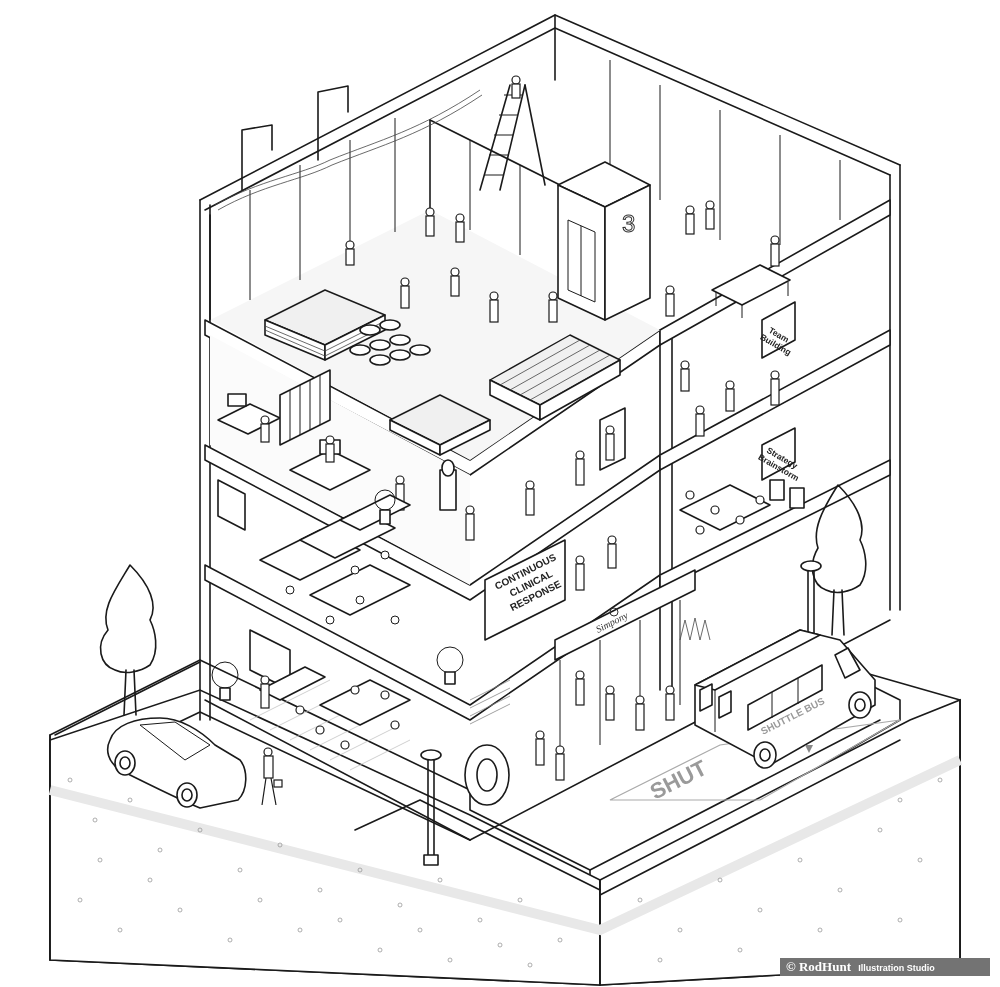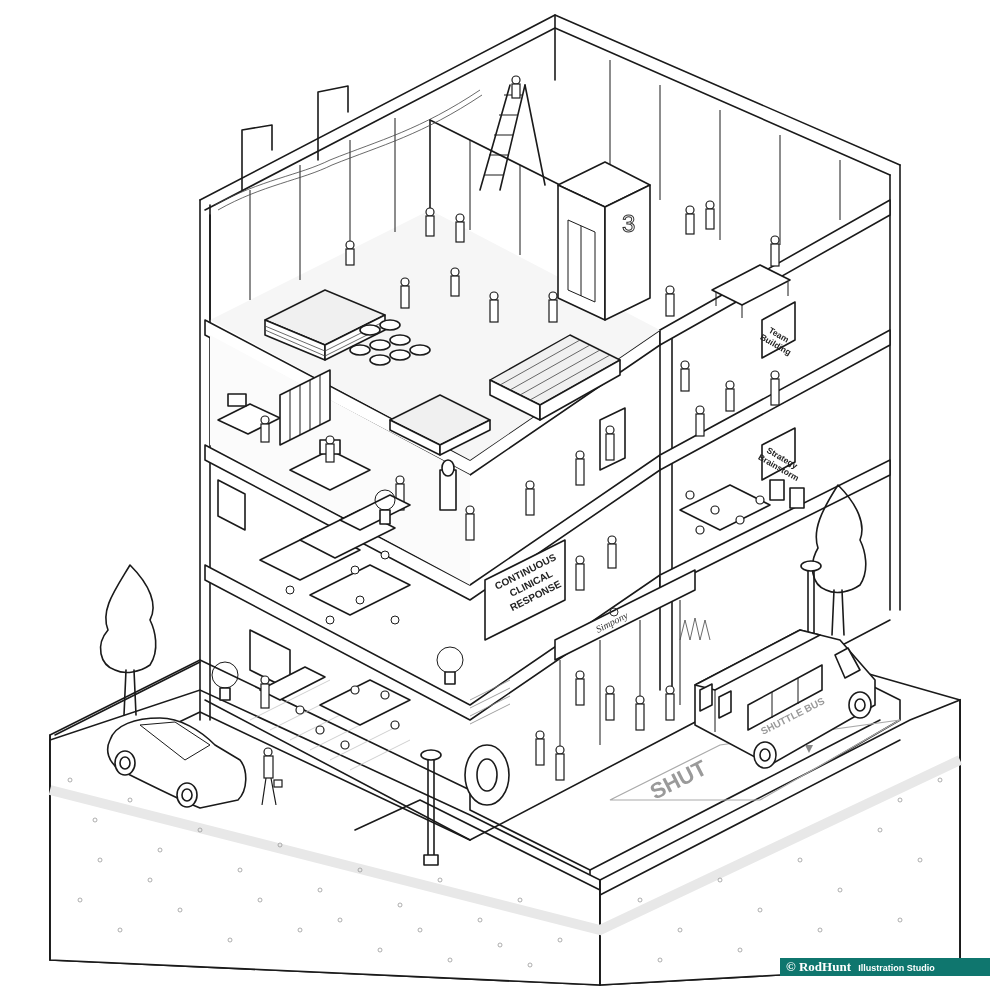--- a/index.html
+++ b/index.html
@@ -6,21 +6,21 @@
   body{width:1000px;height:987px;overflow:hidden;font-family:"Liberation Sans",sans-serif;position:relative;}
   svg{position:absolute;left:0;top:0;}
   .ln{stroke:#1a1a1a;stroke-width:1.6;fill:none;stroke-linejoin:round;stroke-linecap:round;}
   .lnt{stroke:#1a1a1a;stroke-width:1;fill:none;}
   .thin{stroke:#444;stroke-width:0.8;fill:none;}
   .wf{fill:#ffffff;stroke:#1a1a1a;stroke-width:1.6;stroke-linejoin:round;}
   .gf{fill:#f0f0f0;stroke:#1a1a1a;stroke-width:1.4;stroke-linejoin:round;}
   .dots circle{fill:none;stroke:#9a9a9a;stroke-width:0.8;}
   .sign-text{font-family:"Liberation Sans",sans-serif;font-weight:bold;fill:#222;}
   .gray-text{font-family:"Liberation Sans",sans-serif;font-weight:bold;fill:#9a9a9a;}
-  .wm{position:absolute;left:780px;top:958px;width:210px;height:18px;background:#0f766e;color:#fff;
+  .wm{position:absolute;left:780px;top:958px;width:210px;height:18px;background:#737373;color:#fff;
       font-family:"Liberation Serif",serif;font-weight:bold;font-size:13px;line-height:18px;padding-left:6px;box-sizing:border-box;white-space:nowrap;}
   .wm small{font-family:"Liberation Sans",sans-serif;font-size:9px;font-weight:bold;margin-left:4px;}
 </style>
 </head>
 <body>
 
 <svg width="1000" height="987" viewBox="0 0 1000 987">
 
   <g>
 

